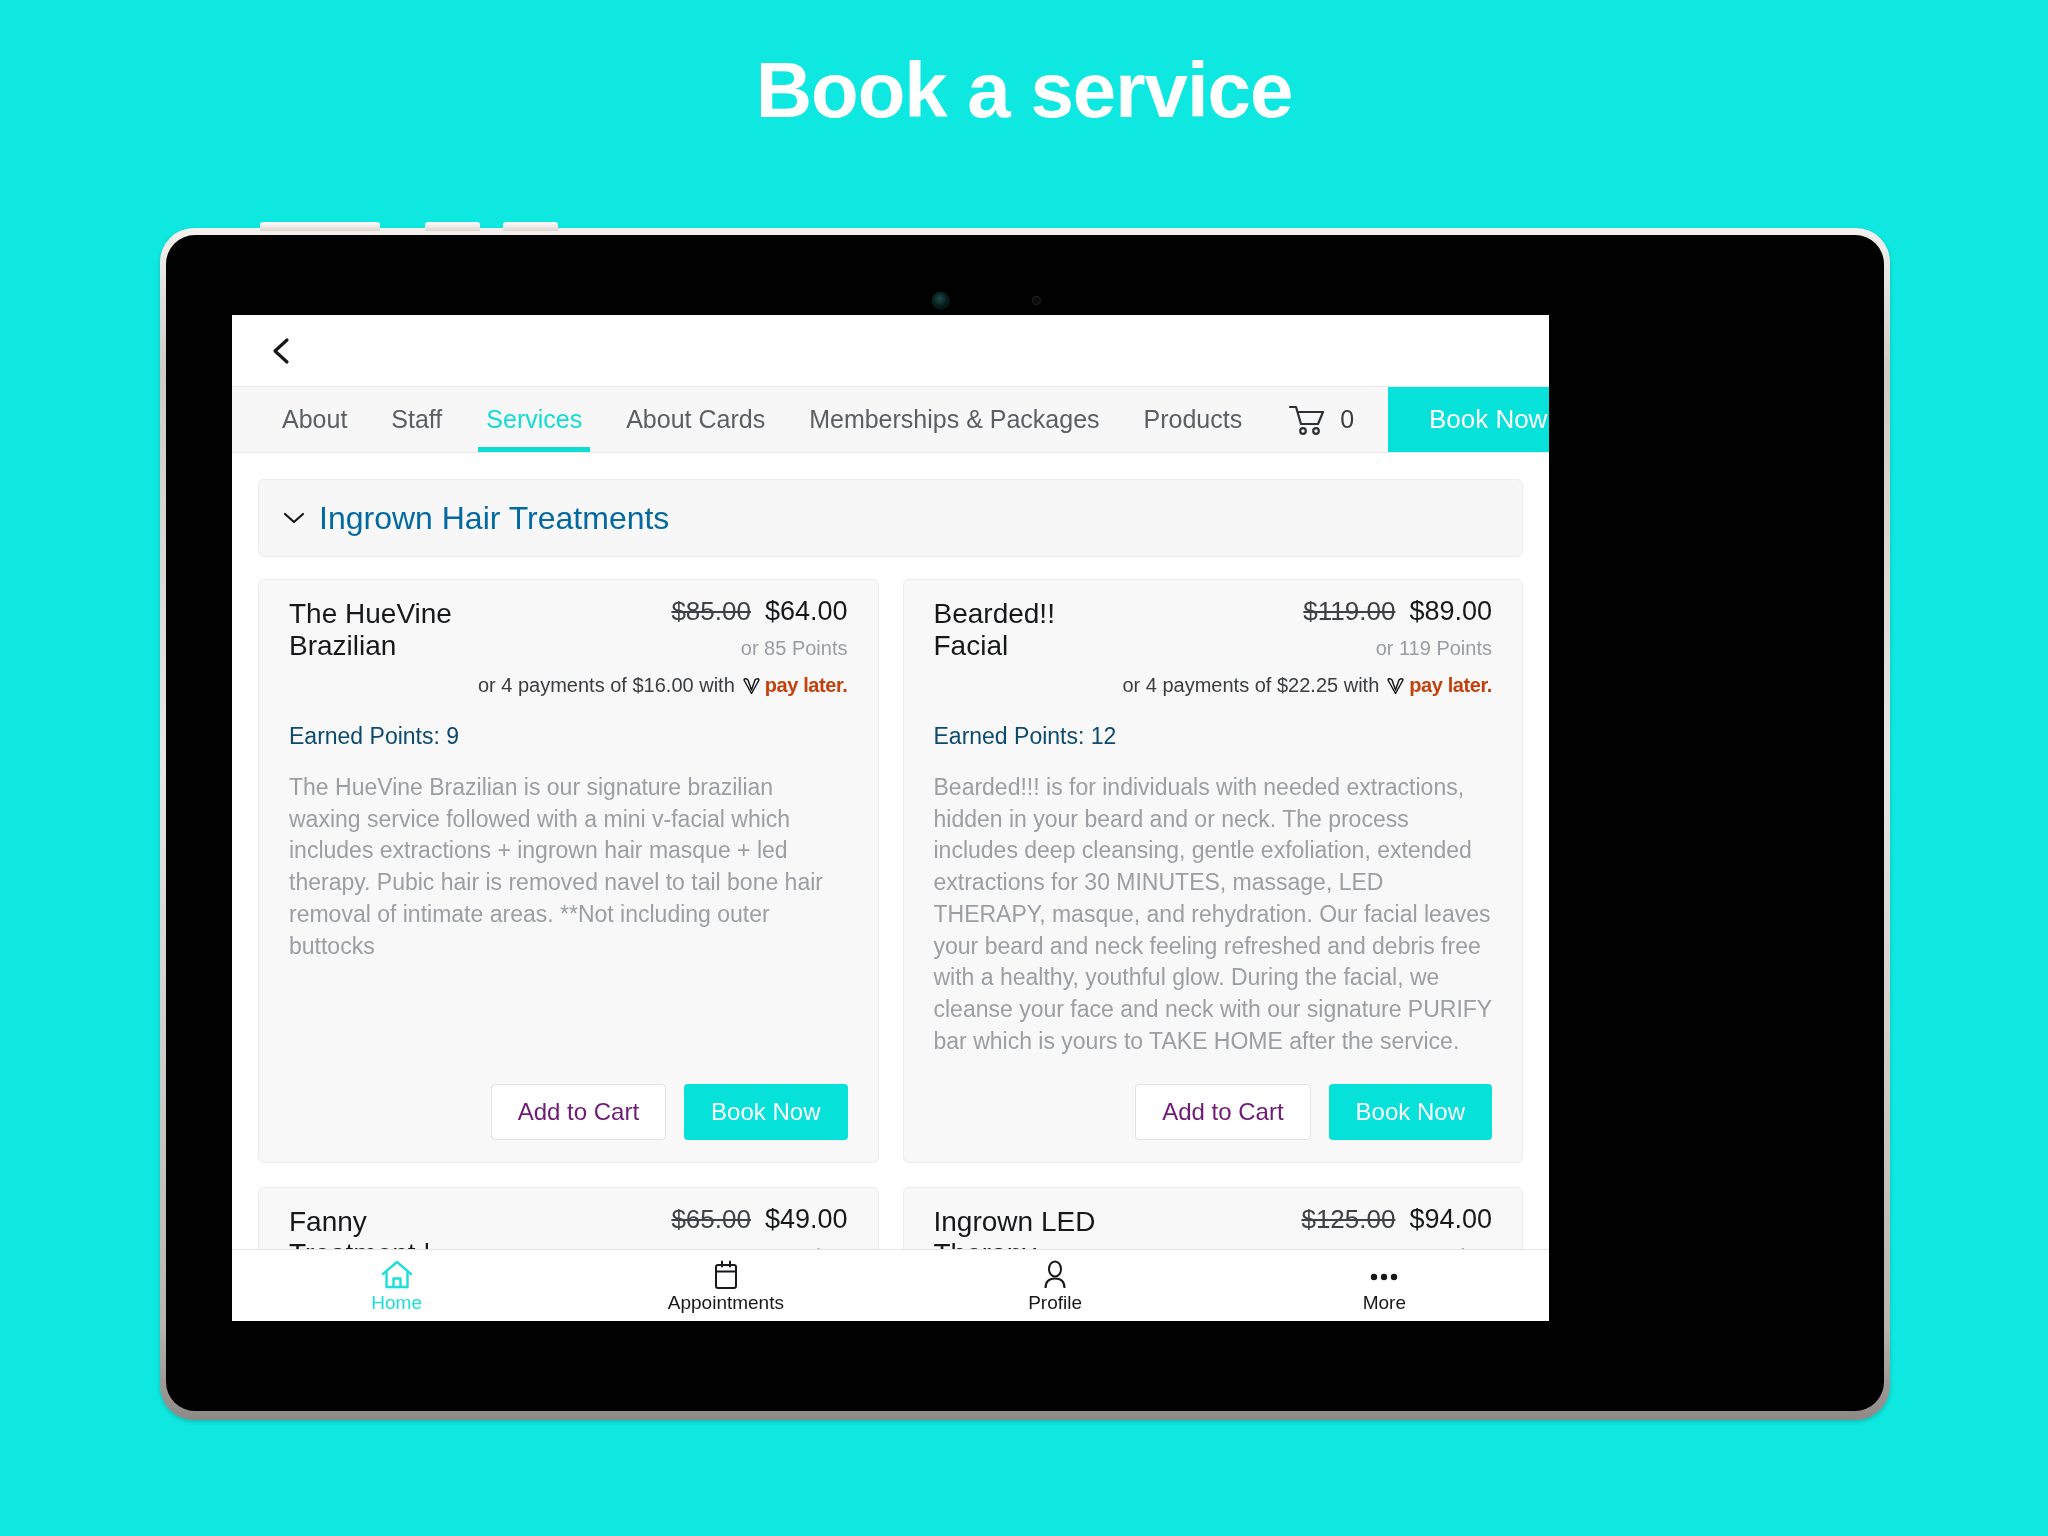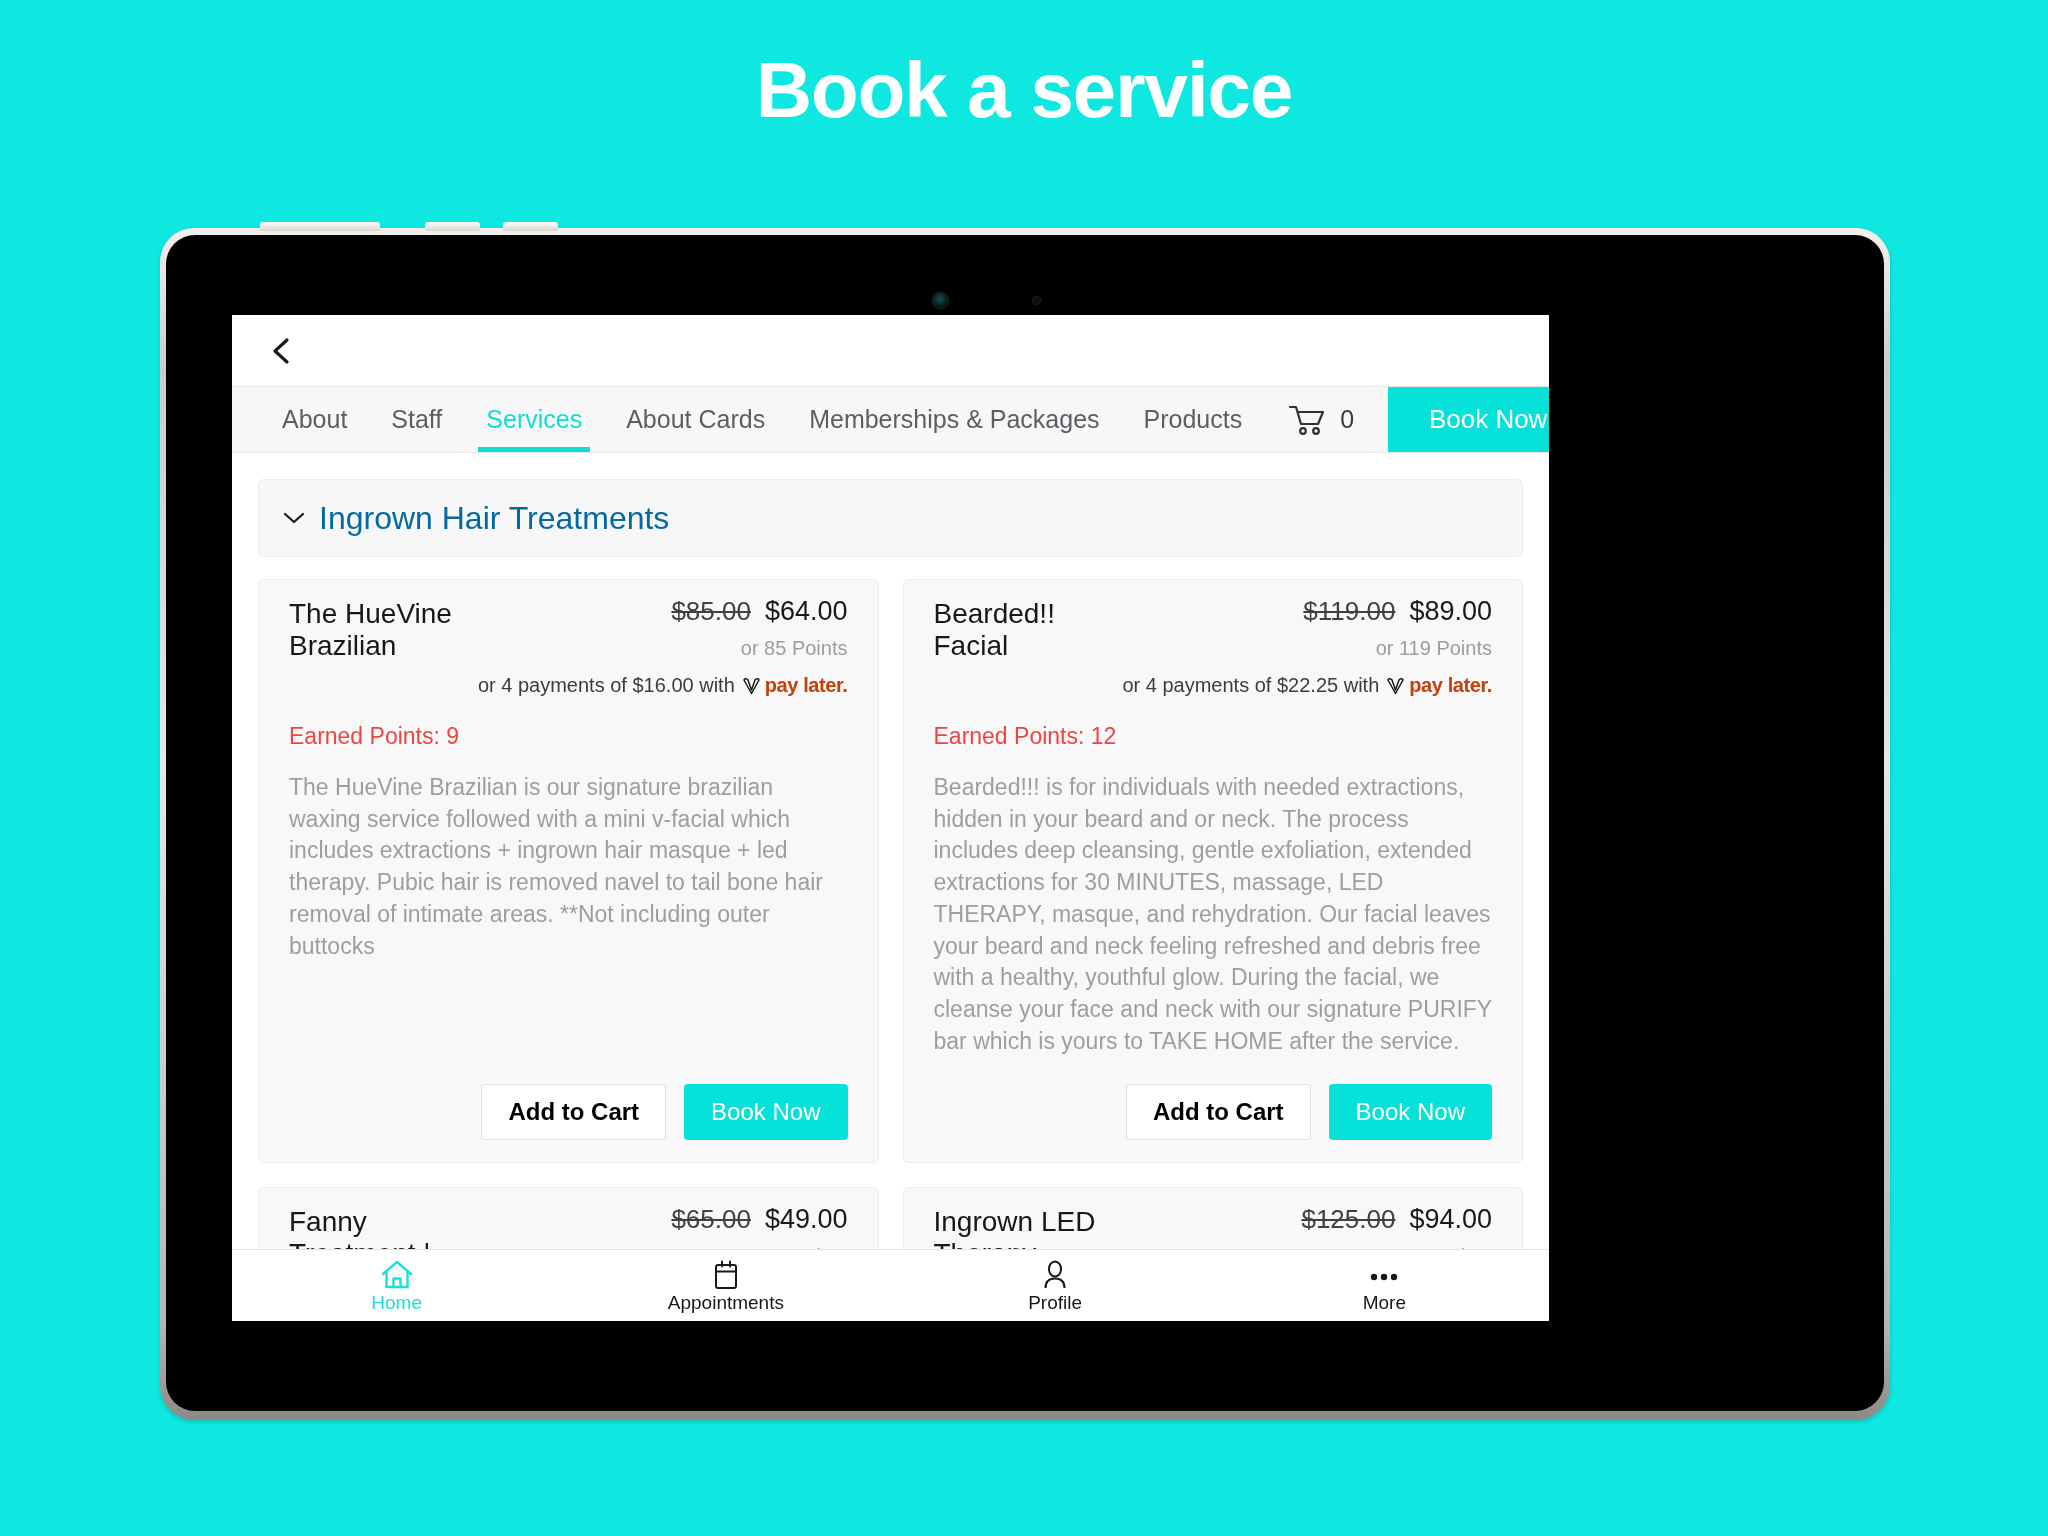--- a/index.html
+++ b/index.html
@@ -171,40 +171,40 @@
   .price-block { text-align: right; flex: 0 0 auto; }
   .price-row { display: flex; align-items: baseline; justify-content: flex-end; gap: 14px; }
   .price-old { font-size: 26px; color: #3e4246; text-decoration: line-through; }
   .price-new { font-size: 27px; color: #17181a; }
   .points { font-size: 20px; color: #9a9da1; margin-top: 10px; }
   .paylater { font-size: 20px; color: #3a3d40; margin-top: 14px; display: flex; align-items: center; justify-content: flex-end; gap: 7px; }
   .paylater-logo { display: flex; align-items: center; gap: 4px; }
   .vheart { width: 19px; height: 18px; display: block; }
   .paylater-word { font-weight: bold; font-size: 20px; letter-spacing: -.4px; color: #c2410c; }
 
-  .earned { font-size: 23px; color: #ef4444; margin-top: 26px; }
+  .earned { font-size: 23px; color: #0c4a6e; margin-top: 26px; }
   .desc {
     font-size: 23px; color: #9b9ea2;
     line-height: 1.38;
     margin-top: 22px;
   }
   .card-actions {
     margin-top: auto;
     padding-top: 26px;
     display: flex; justify-content: flex-end; gap: 18px;
   }
   .btn {
     font-size: 24px;
     border-radius: 4px;
     padding: 13px 26px;
     cursor: pointer;
     border: 1px solid transparent;
     white-space: nowrap;
   }
-  .btn-secondary { background: #ffffff; border-color: #e2e2e2; color: #000000; font-weight: bold; }
+  .btn-secondary { background: #ffffff; border-color: #e2e2e2; color: #701a75; }
   .btn-primary { background: #06E2DA; color: #ffffff; }
 
   
   .bottomnav {
     position: absolute;
     left: 0; right: 0; bottom: 0;
     height: 72px;
     background: #ffffff;
     border-top: 1px solid #e3e3e3;
     display: flex;

